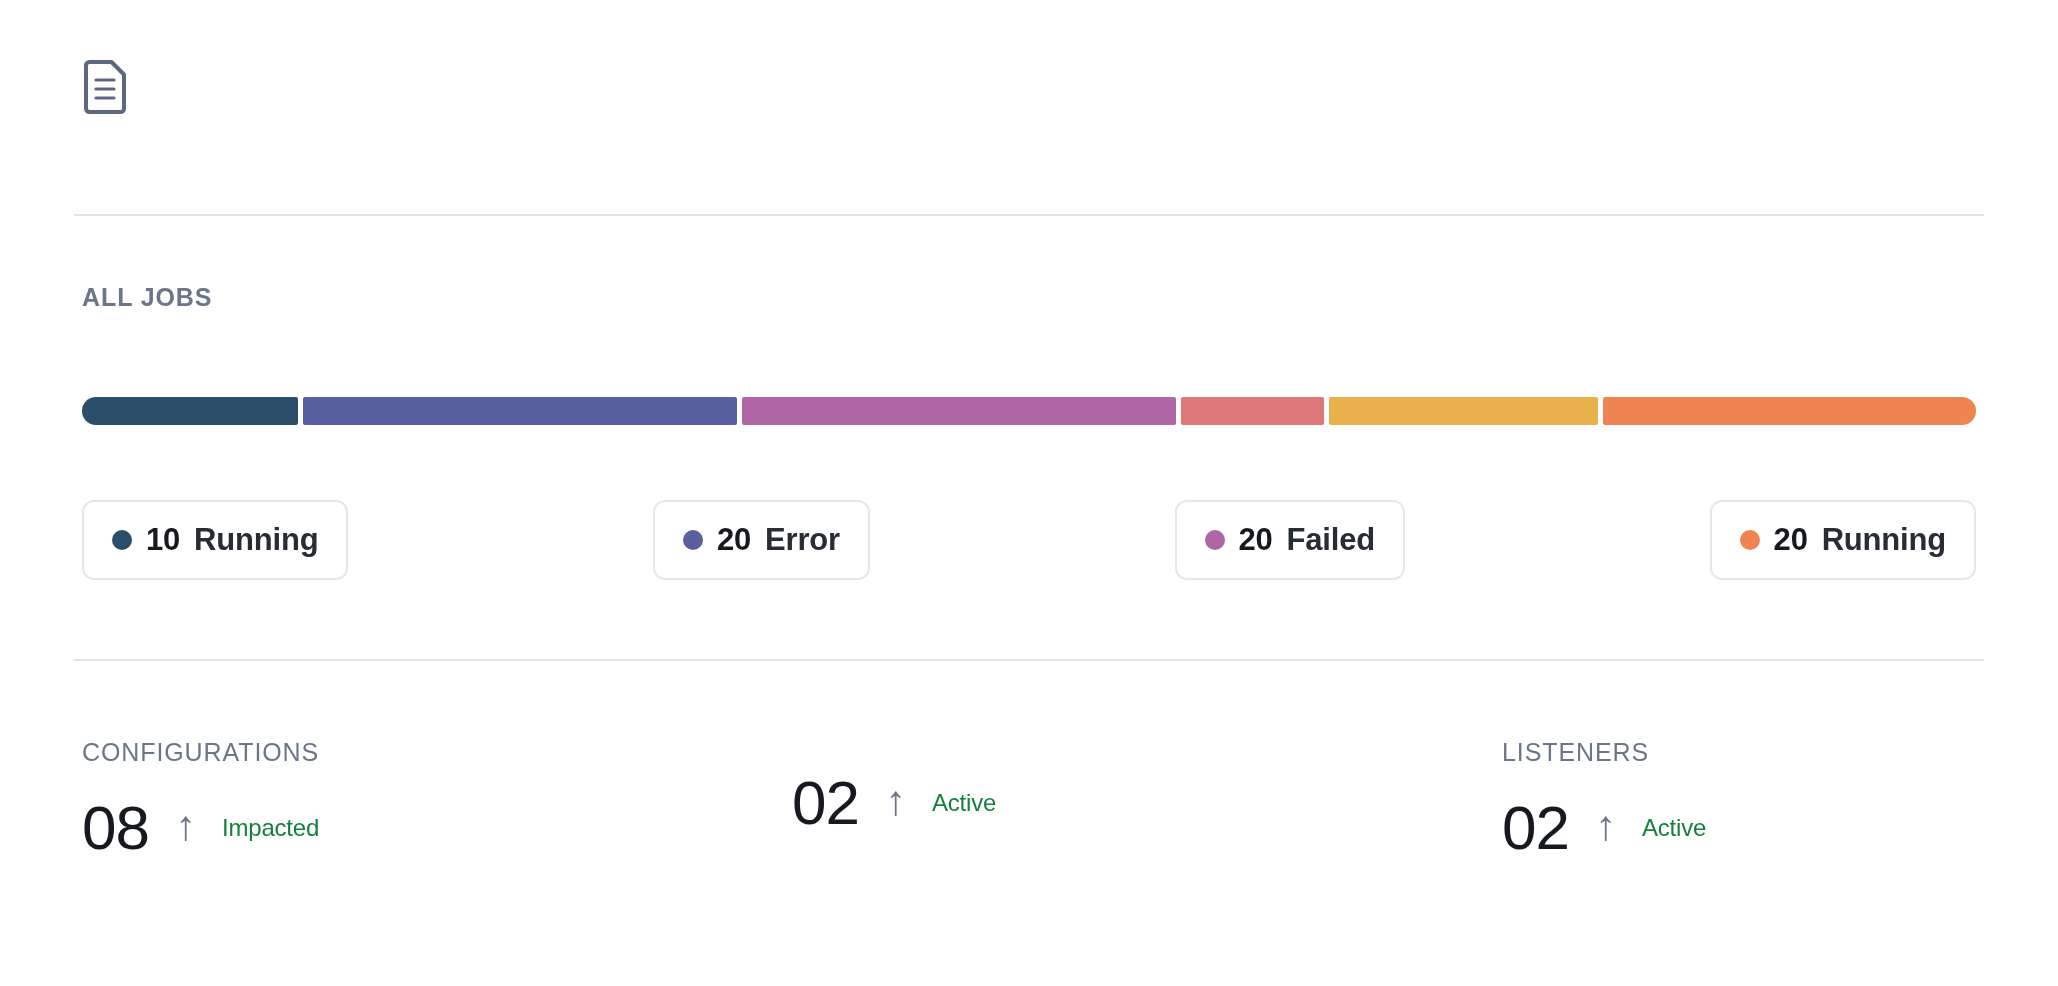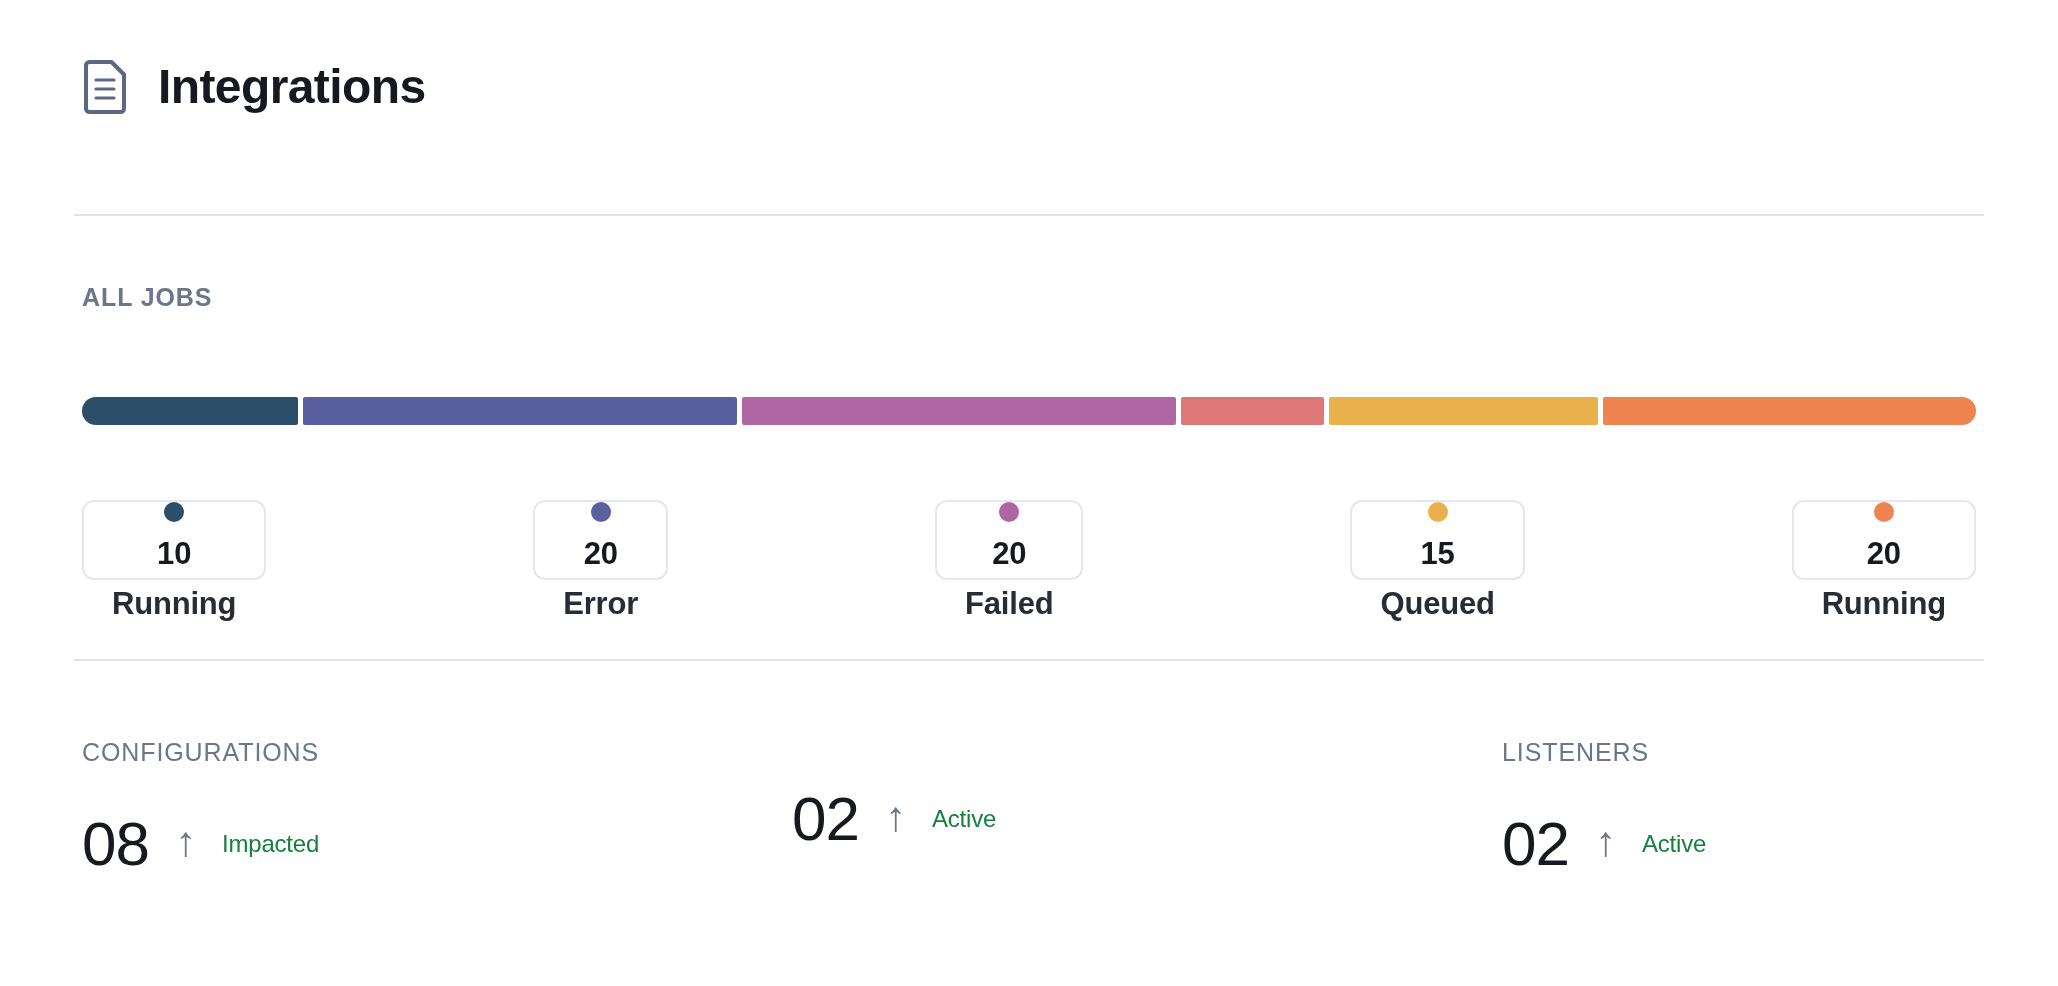--- a/index.html
+++ b/index.html
@@ -110,21 +110,20 @@
     height: 80px;
     border: 2px solid #e3e7ee;
     border-radius: 12px;
     background: #ffffff;
     display: flex;
     align-items: center;
     gap: 14px;
     padding: 0 28px;
     white-space: nowrap;
     cursor: pointer;
-    flex-direction: column;
   }
   .chip-dot {
     width: 20px;
     height: 20px;
     border-radius: 50%;
     flex: 0 0 auto;
   }
   .chip-count {
     font-size: 31px;
     font-weight: 700;
@@ -152,21 +151,21 @@
   }
   .stat-title {
     font-size: 25px;
     font-weight: 500;
     letter-spacing: 0.9px;
     color: #6b7689;
     white-space: nowrap;
     line-height: 1;
   }
   .stat-row {
-    margin-top: 48px;
+    margin-top: 32px;
     display: flex;
     align-items: center;
     gap: 26px;
     line-height: 1;
   }
   .stat-value {
     font-size: 62px;
     font-weight: 400;
     color: #16191f;
     letter-spacing: -1px;
@@ -195,21 +194,20 @@
 
   <div class="header">
     <span class="doc-icon-wrap">
       <svg class="doc-icon" viewBox="0 0 46 58" fill="none" xmlns="http://www.w3.org/2000/svg">
         <path d="M4 7.5C4 5.567 5.567 4 7.5 4H29.5L42 16.5V50.5C42 52.433 40.433 54 38.5 54H7.5C5.567 54 4 52.433 4 50.5V7.5Z" stroke="#5c6880" stroke-width="4" stroke-linejoin="round"></path>
         <path d="M14 22H32" stroke="#5c6880" stroke-width="3.2" stroke-linecap="round"></path>
         <path d="M14 31H32" stroke="#5c6880" stroke-width="3.2" stroke-linecap="round"></path>
         <path d="M14 40H32" stroke="#5c6880" stroke-width="3.2" stroke-linecap="round"></path>
       </svg>
     </span>
-    <h1 class="page-title">Integrations</h1>
   </div>
 
   <div class="divider divider-top"></div>
 
   <div class="section-label label-alljobs">ALL JOBS</div>
 
   <div class="bar" id="jobs-bar">
       <div class="bar-seg" style="background: rgb(43, 79, 107); width: 216px;"></div>
       <div class="bar-seg" style="background: rgb(90, 95, 160); width: 435px;"></div>
       <div class="bar-seg" style="background: rgb(176, 101, 165); width: 435px;"></div>
@@ -228,25 +226,20 @@
         <span class="chip-dot" style="background: rgb(90, 95, 160);"></span>
         <span class="chip-count">20</span>
         <span class="chip-label">Error</span>
       </div>
       <div class="chip">
         <span class="chip-dot" style="background: rgb(176, 101, 165);"></span>
         <span class="chip-count">20</span>
         <span class="chip-label">Failed</span>
       </div>
       <div class="chip">
-        <span class="chip-dot" style="background: rgb(233, 177, 76);"></span>
-        <span class="chip-count">15</span>
-        <span class="chip-label">Queued</span>
-      </div>
-      <div class="chip">
         <span class="chip-dot" style="background: rgb(238, 133, 81);"></span>
         <span class="chip-count">20</span>
         <span class="chip-label">Running</span>
       </div>
     </div>
 
   <div class="divider divider-mid"></div>
 
   <div class="stats" id="stats-row">
       <div class="stat">

